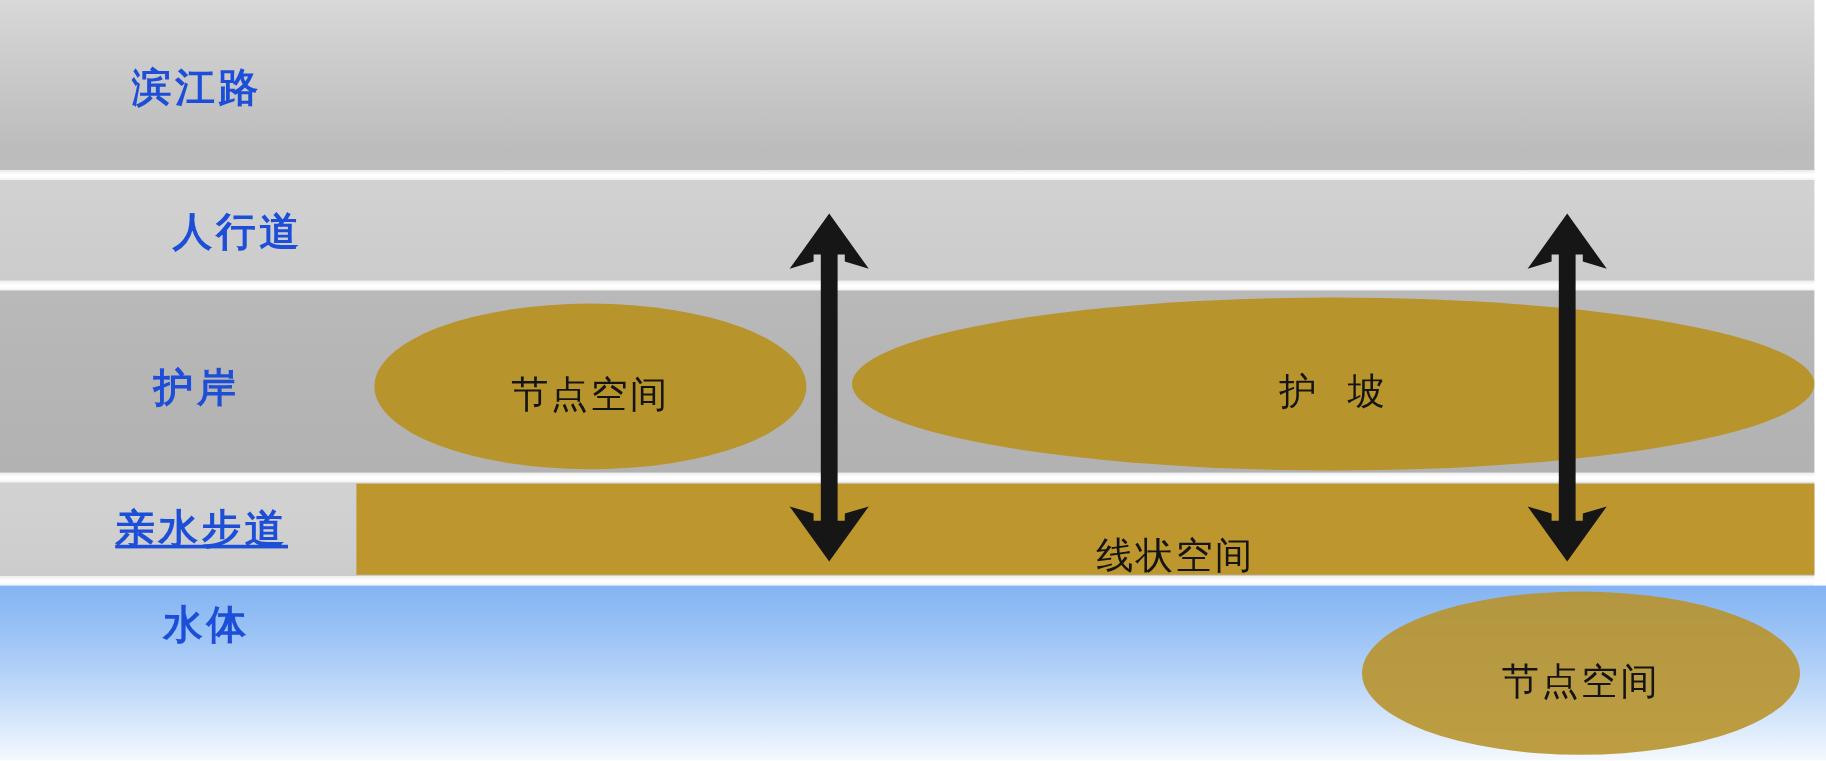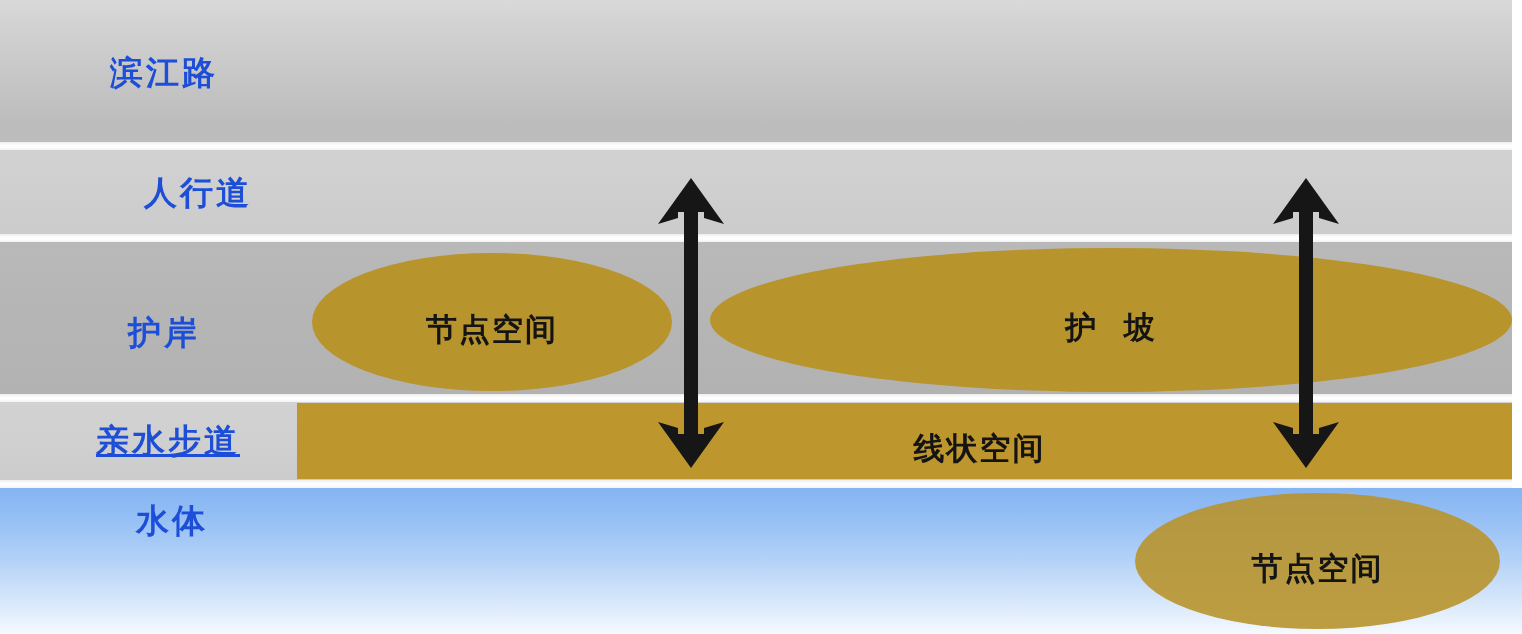--- a/index.html
+++ b/index.html
@@ -92,28 +92,28 @@
   }
 
   .ellipse.translucent {
     background: rgba(184, 148, 44, 0.90);
   }
 
   .gold-bar {
     position: absolute;
     background: #bd962e;
     display: flex;
-    align-items: center;
+    align-items: flex-end;
     justify-content: center;
   }
 
   .shape-label {
     color: #141414;
     font-size: 31px;
-    font-weight: 700;
+    font-weight: 400;
     letter-spacing: 2px;
     white-space: pre;
     line-height: 1;
     margin-top: 14px;
   }
 
   
   .arrow {
     position: absolute;
   }
@@ -180,20 +180,20 @@
         <path d="M49 296 L16 250 L36 256 L36 262 L62 262 L62 256 L82 250 Z"></path>
       </g>
     </svg>
   </div>
 
   <div class="layer-labels">
     <div class="band-label" style="left:110px; top:56px;">滨江路</div>
 
     <div class="band-label" style="left:110px; top:176px;margin-left:34px;">人行道</div>
 
-    <div class="band-label" style="left:128px; top:316px;">护岸</div>
+    <div class="band-label" style="left:128px; top:306px;">护岸</div>
 
     <div class="band-label" style="left:96px; top:424px;text-decoration:underline;">亲水步道</div>
 
     <div class="band-label" style="left:136px; top:504px;">水体</div>
   </div>
 
 </div>
 
 </body></html>

